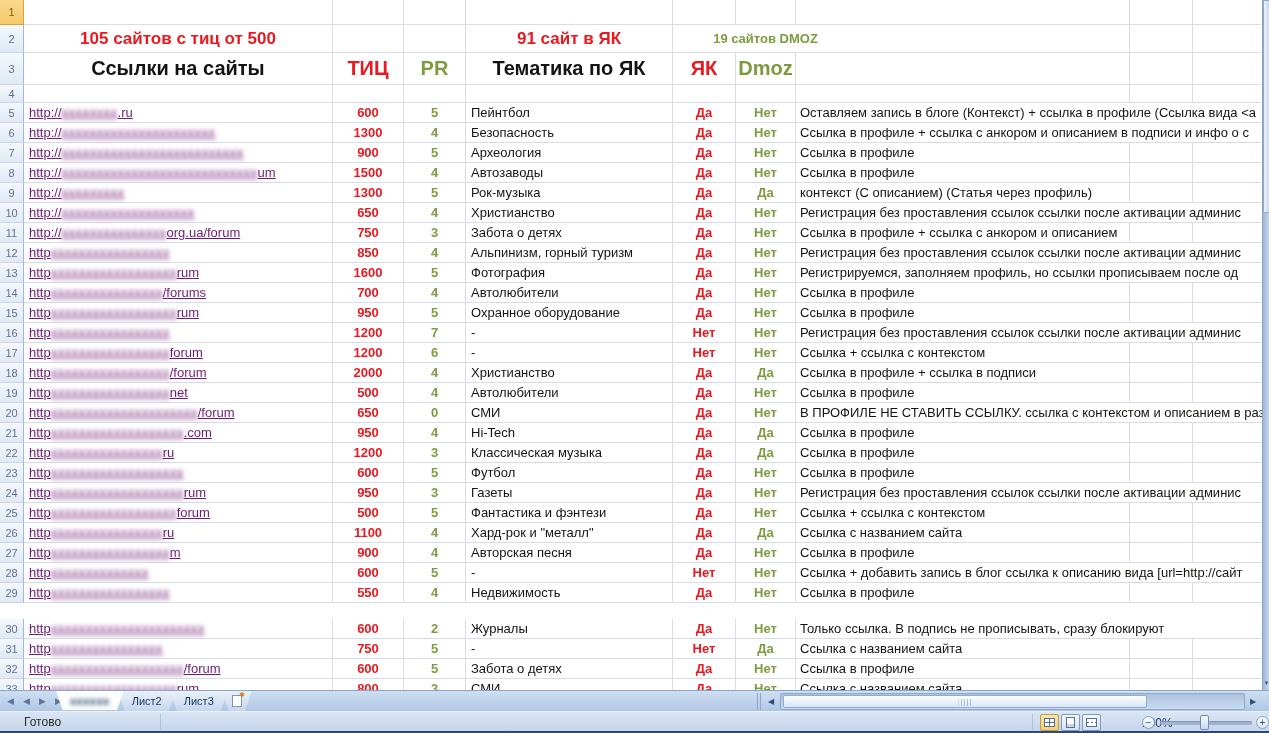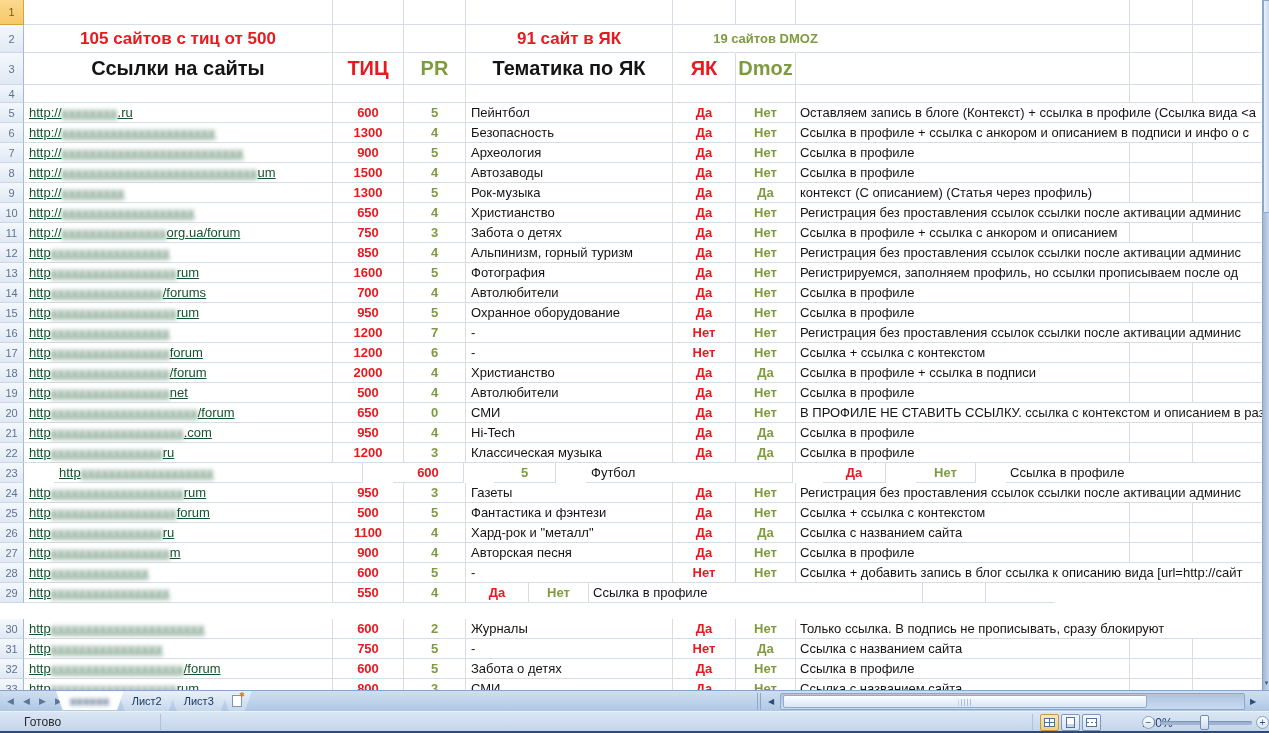--- a/index.html
+++ b/index.html
@@ -19,21 +19,21 @@
   .w-a{width:309px;flex:0 0 309px;} .w-b{width:71px;flex:0 0 71px;} .w-c{width:62px;flex:0 0 62px;text-align:center;}
   .w-d{width:207px;flex:0 0 207px;} .w-e{width:63px;flex:0 0 63px;} .w-f{width:60px;flex:0 0 60px;}
   .w-g{width:334px;flex:0 0 334px;} .w-h{width:63px;flex:0 0 63px;} .w-i{width:69px;flex:0 0 69px;}
   .w-wide{width:466px;flex:0 0 466px;}
   .ctr{justify-content:center;} .padl{padding-left:5px;}
   .red{color:#E8191F;font-weight:bold;} .olive{color:#7F9B3F;font-weight:bold;}
   .big-red{font-size:17px;} .hdr{font-size:20px;font-weight:bold;}
   .dmoz-note{font-size:13px;}
   .rel{position:relative;}
   .ovc{position:absolute;left:50%;transform:translateX(-50%);}
-  .url{color:#14532d;text-decoration:underline;cursor:pointer;}
+  .url{color:#701a75;text-decoration:underline;cursor:pointer;}
   .blurred{filter:blur(2.3px);letter-spacing:.5px;}
   .topic{padding-left:5px;}
   .comment{padding-left:4px;}
 
   
   .vscroll{position:absolute;right:0;top:0;width:7px;height:690px;background:linear-gradient(90deg,#9FB6D6,#C7D8EE);border-left:1px solid #8BA3C4;}
   .vthumb{position:absolute;left:0;top:0;width:7px;height:213px;background:linear-gradient(90deg,#EAF1FA,#C9DAEF);border:1px solid #8FA8C8;border-radius:1px;}
   .vdown{position:absolute;left:0;bottom:0;width:7px;height:14px;color:#3D5A85;font-size:6px;display:flex;align-items:center;justify-content:center;}
 
   
@@ -528,21 +528,21 @@
         <div class="cell w-e ctr">
           <span class="red">Да</span>
         </div>
         <div class="cell w-f ctr">
           <span class="olive">Да</span>
         </div>
         <div class="cell w-g comment">Ссылка в профиле</div>
         <div class="cell w-h"></div>
         <div class="cell w-i no-r"></div>
       </div>
-      <div class="row" style="height: 20px; gap: 30px;">
+      <div class="row" style="height: 20px;">
         <div class="rh">23</div>
         <div class="cell w-a padl">
           <span class="url"><span>http</span><span class="blurred">xxxxxxxxxxxxxxxxxxx</span><span></span></span>
         </div>
         <div class="cell w-b ctr">
           <span class="red">600</span>
         </div>
         <div class="cell w-c ctr">
           <span class="olive">5</span>
         </div>
@@ -667,20 +667,21 @@
         <div class="rh">29</div>
         <div class="cell w-a padl">
           <span class="url"><span>http</span><span class="blurred">xxxxxxxxxxxxxxxxx</span><span></span></span>
         </div>
         <div class="cell w-b ctr">
           <span class="red">550</span>
         </div>
         <div class="cell w-c ctr">
           <span class="olive">4</span>
         </div>
+        <div class="cell w-d topic">Недвижимость</div>
         <div class="cell w-e ctr">
           <span class="red">Да</span>
         </div>
         <div class="cell w-f ctr">
           <span class="olive">Нет</span>
         </div>
         <div class="cell w-g comment">Ссылка в профиле</div>
         <div class="cell w-h"></div>
         <div class="cell w-i no-r"></div>
       </div>

